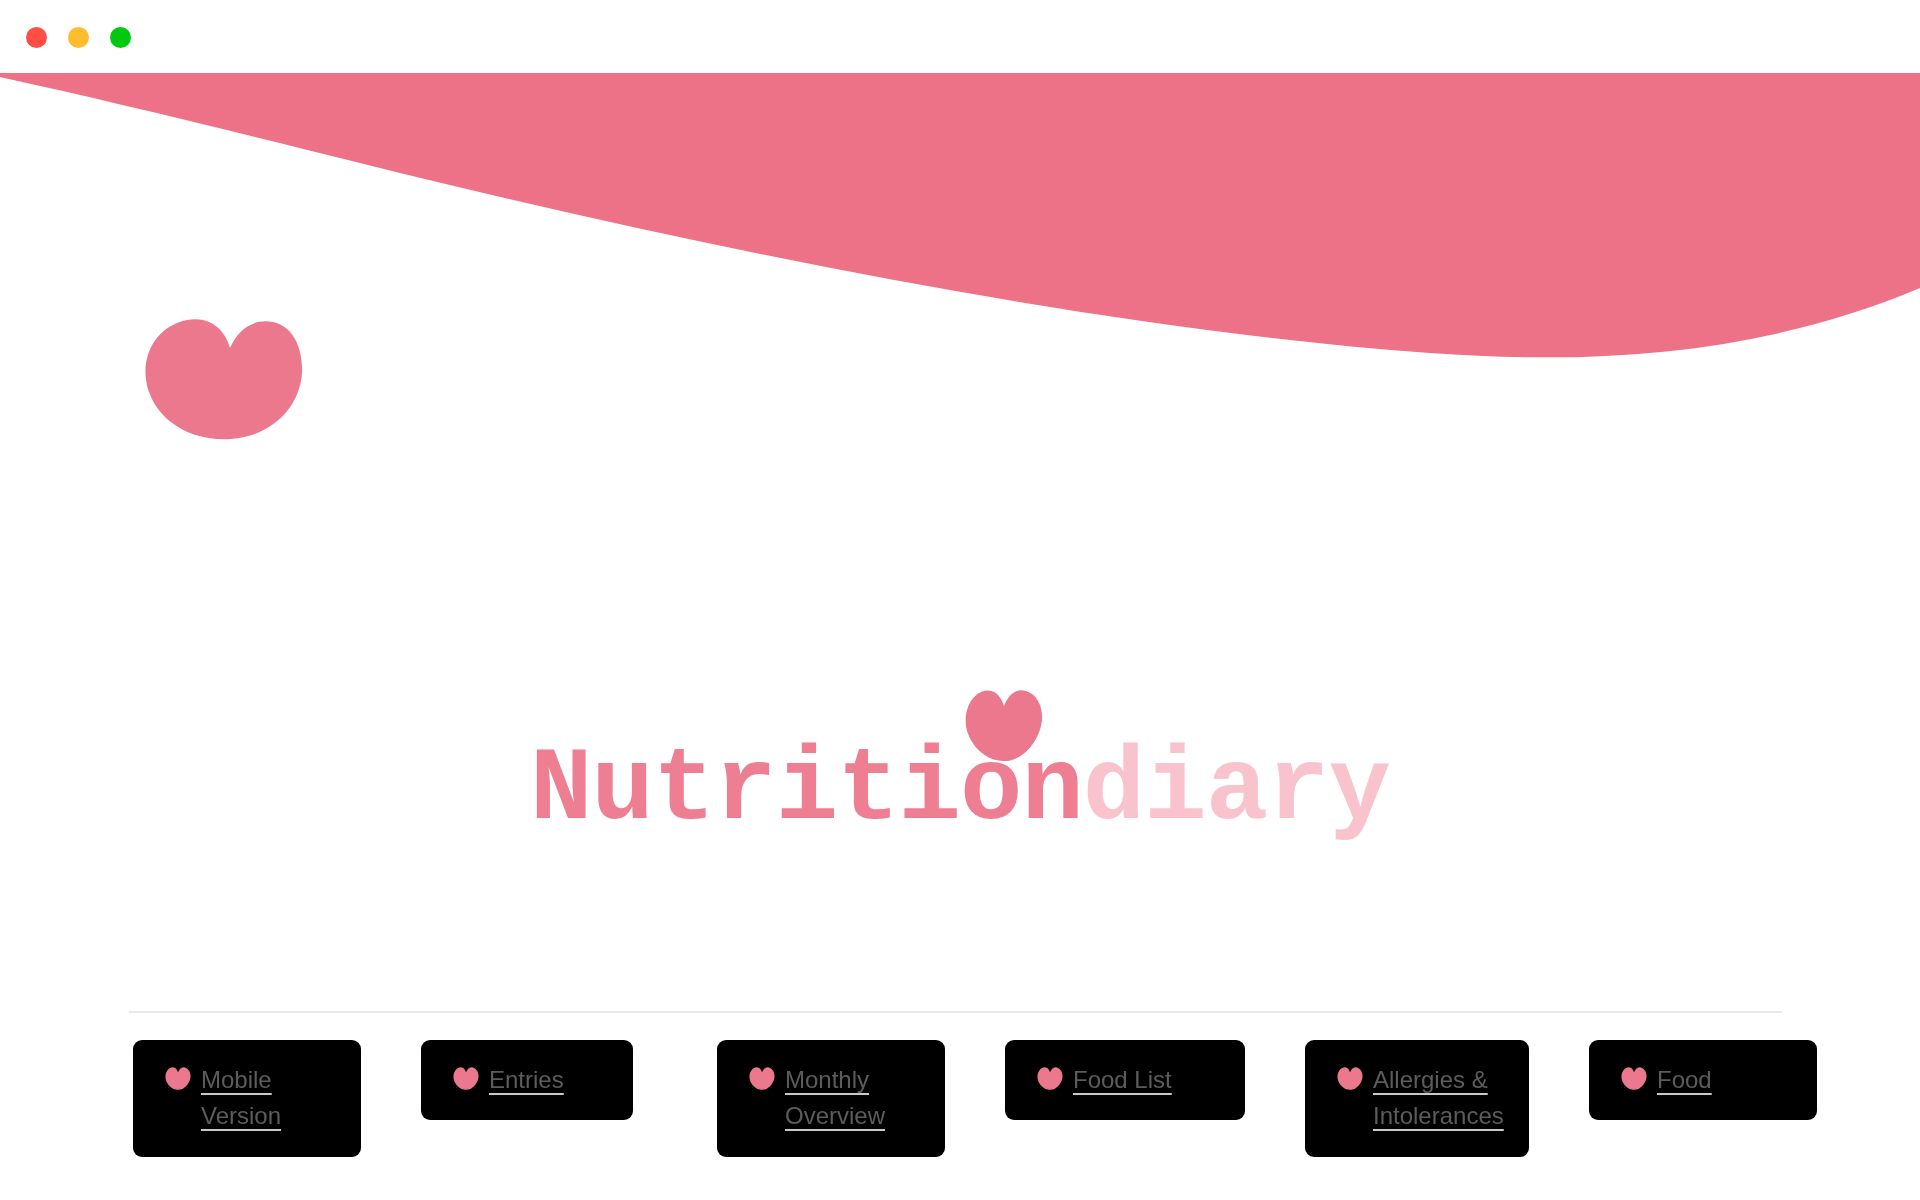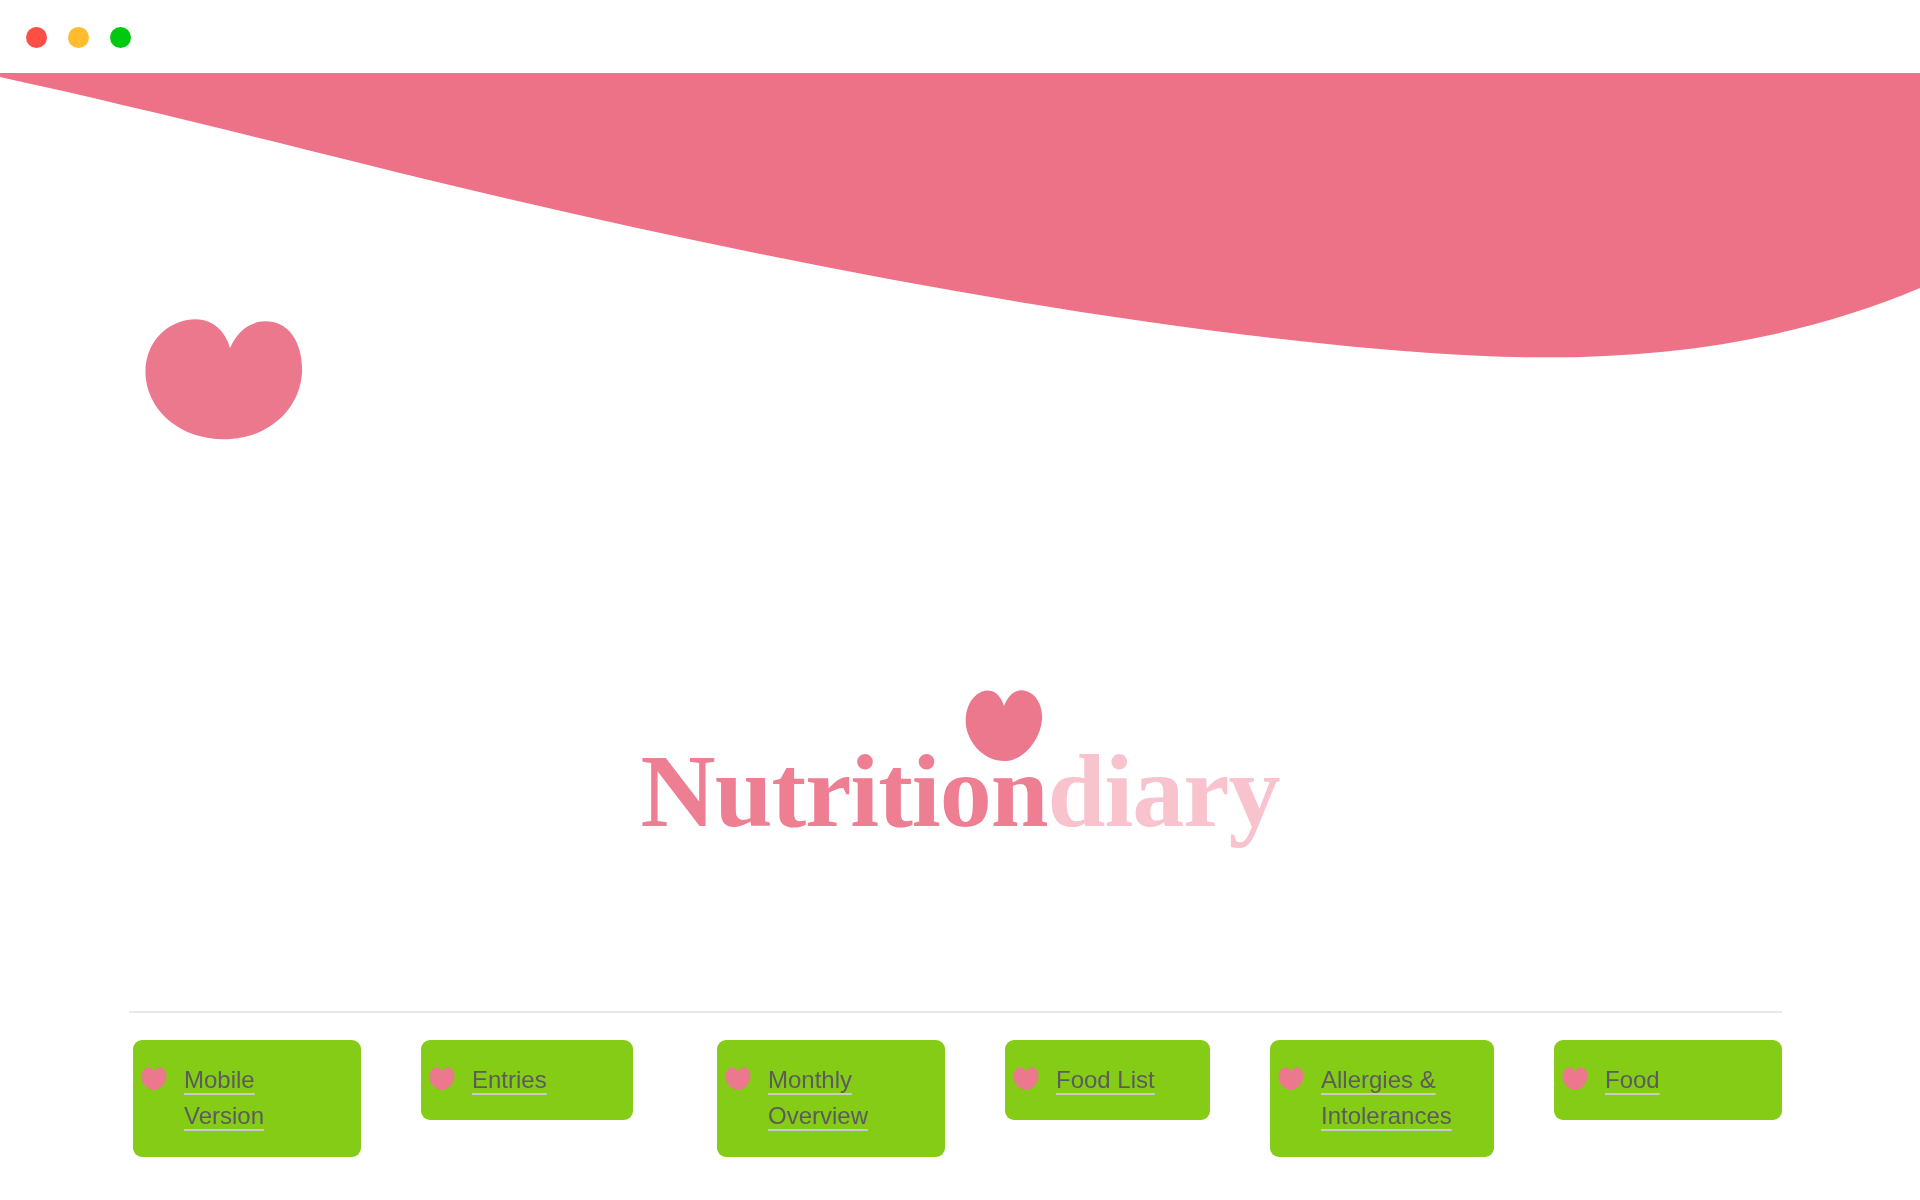--- a/index.html
+++ b/index.html
@@ -56,21 +56,21 @@
     display:flex; flex-direction:column; align-items:center;
     z-index:3;
   }
   .logo-heart{
     width:80px; height:72px;
     margin-bottom:-26px;
     margin-left:88px;
   }
   .logo-heart svg{ display:block; width:100%; height:100%; }
   .logo-word{
-    font-family:Liberation Serif, serif;
+    font-family:Liberation Mono, monospace;
     font-weight:700;
     font-size:104px;
     line-height:1.05;
     letter-spacing:-1px;
     white-space:nowrap;
   }
   .logo-word .part-a{ color:#EE7E92; }
   .logo-word .part-b{ color:#F9C3CE; }
 
   
@@ -85,26 +85,26 @@
   
   .cards-row{
     position:absolute;
     top:1040px; left:133px;
     width:1660px; height:130px;
     display:flex;
     align-items:flex-start;
     z-index:3;
   }
   .card{
-    background:#84cc16;
+    background:#000000;
     border-radius:9px;
-    padding:22px 26px 22px 8px;
+    padding:22px 26px 22px 32px;
     display:flex;
     align-items:flex-start;
-    gap:17px;
+    gap:10px;
     flex:0 0 auto;
     cursor:pointer;
   }
   .card-heart{
     width:26px; height:23px;
     flex:0 0 auto;
     margin-top:5px;
   }
   .card-heart svg{ display:block; width:100%; height:100%; }
   .card-label{
@@ -115,21 +115,21 @@
     text-decoration:underline;
     text-decoration-color:#C9C9C9;
     text-underline-offset:5px;
     text-decoration-thickness:2px;
     white-space:pre-line;
   }
   
   .card.w1{ width:228px; }
   .card.w2{ width:212px; margin-left:60px; }
   .card.w3{ width:228px; margin-left:84px; }
-  .card.w4{ width:205px; margin-left:60px; }
+  .card.w4{ width:240px; margin-left:60px; }
   .card.w5{ width:224px; margin-left:60px; }
   .card.w6{ width:228px; margin-left:60px; }
 </style>
 </head>
 <body>
 
 <div class="window">
 
   <div class="titlebar">
     <div class="traffic">

